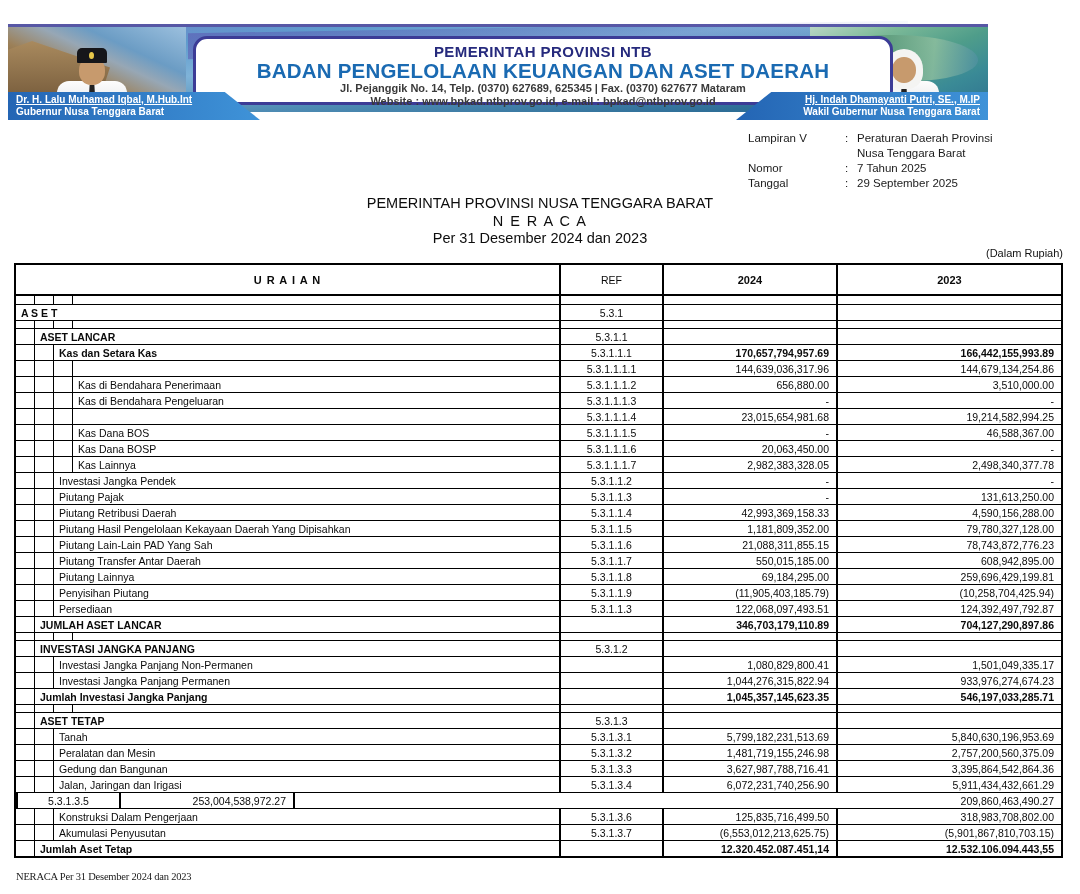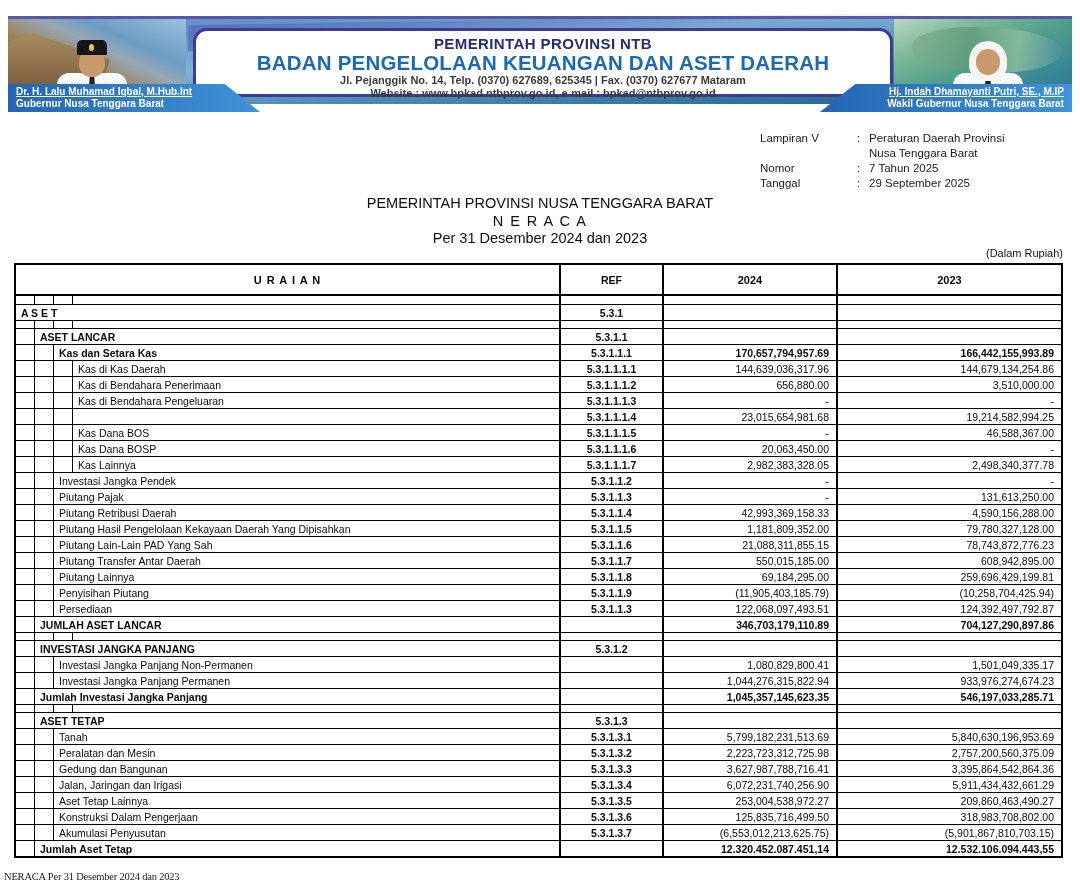--- a/index.html
+++ b/index.html
@@ -3,21 +3,21 @@
 <meta charset="utf-8">
 <style>
   * { margin:0; padding:0; box-sizing:border-box; }
   html,body { background:#e8e8e8; }
   .page {
     position:relative; width:1080px; height:894px; background:#ffffff;
     font-family:"Liberation Sans", sans-serif; color:#111; overflow:hidden;
   }
 
   
-  .banner { position:absolute; left:8px; top:16px; width:1064px; height:88px;
+  .banner { position:absolute; left:8px; top:24px; width:980px; height:88px;
     background:linear-gradient(175deg,#6f86c9 0%,#5f9bcd 18%,#7fb3d8 38%,#4f8cb4 62%,#2f6f98 85%,#2a6488 100%);
     border-top:3px solid #5757a5; }
   .banner-streak { position:absolute; left:180px; top:0; width:720px; height:26px;
     background:linear-gradient(100deg, rgba(90,70,170,0.45), rgba(120,150,220,0.05));
     transform:skewY(-1deg); }
   .photo { position:absolute; top:0; height:88px; width:178px; overflow:hidden; }
   .photo-left { left:0;
     background:linear-gradient(205deg,#9cc0de 0%,#6b9cc4 28%,#97a7b5 40%,#9c8058 58%,#7a5f3e 78%,#55412b 100%); }
   .photo-left .hut { position:absolute; left:-18px; top:14px; width:120px; height:70px;
     background:linear-gradient(180deg,#a98a5e,#6e5436); clip-path:polygon(35% 0,100% 38%,88% 100%,0 100%,0 22%); }
@@ -52,21 +52,21 @@
   .name-strip { position:absolute; bottom:-8px; width:252px; padding:2px 8px 3px 8px;
     background:linear-gradient(90deg,#2465b4,#3f93d8); color:#fff; font-weight:bold; font-size:10px; line-height:11.5px; }
   .strip-left { left:0; clip-path:polygon(0 0,86% 0,100% 100%,0 100%); text-align:left; }
   .strip-right { right:0; clip-path:polygon(14% 0,100% 0,100% 100%,0 100%); text-align:right; }
   .strip-name { text-decoration:underline; white-space:nowrap; }
   .strip-title { white-space:nowrap; }
 
   
   .lampiran { position:absolute; left:748px; top:131px; font-size:11.5px; line-height:15px; color:#1b1b1b; }
   .lamp-row { display:flex; }
-  .lamp-label { width:97px;margin-left:12px; }
+  .lamp-label { width:97px; }
   .lamp-colon { width:12px; }
   .lamp-value { width:210px; }
 
   
   .doc-title { position:absolute; left:0; top:195px; width:1080px; text-align:center;
     font-weight:normal; font-size:14.5px; line-height:17.5px; color:#0d0d0d; }
   .doc-title .t2 { letter-spacing:1.5px; }
 
   .dalam-rupiah { position:absolute; right:17px; top:247px; font-size:11px; color:#111;margin-left:40px; }
 
@@ -75,30 +75,30 @@
     border:2.5px solid #000; font-size:10.5px; color:#0a0a0a; background:#fff; }
   .t-row { display:flex; align-items:stretch; border-top:1px solid #000; height:16px; }
   .t-row:first-child { border-top:none; }
   .t-row.header { height:31px; border-bottom:2.5px solid #000; font-weight:bold; }
   .t-row.spacer { height:8px; }
   .t-row.bold .lbl, .t-row.bold .c-val { font-weight:bold; }
   .c-uraian { width:543px; display:flex; align-items:stretch; }
   .ind { width:19px; border-right:1px solid #000; }
   .lbl { flex:1; padding-left:5px; display:flex; align-items:center; white-space:nowrap; overflow:hidden; }
   .c-ref { width:105px; border-left:2px solid #000; border-right:2px solid #000;
-    display:flex; align-items:center; justify-content:center; font-weight:bold; }
+    display:flex; align-items:center; justify-content:center; font-weight:normal; }
   .c-val { display:flex; align-items:center; justify-content:flex-end; padding-right:7px; white-space:nowrap; }
   .v2024 { width:174px; border-right:2px solid #000; }
   .v2023 { flex:1; }
   .t-row.header .c-uraian { justify-content:center; align-items:center; display:flex;border-radius:10px; }
   .hdr-uraian { width:100%; text-align:center; font-size:11px; letter-spacing:1px; }
   .t-row.header .c-val { justify-content:center; padding-right:0; font-size:11px; }
 
   
-  .page-footer { position:absolute; left:4px; top:871px; font-family:"Liberation Serif", serif;
+  .page-footer { position:absolute; left:16px; top:871px; font-family:"Liberation Serif", serif;
     font-size:10.5px; color:#1a1a1a; letter-spacing:-0.2px; }
 </style>
 </head>
 <body>
 
 <div class="page">
 
   <div class="banner">
     <div class="banner-streak"></div>
 
@@ -229,21 +229,20 @@
           </div>
           <div class="c-ref">5.3.1.1.1</div>
           <div class="c-val v2024">170,657,794,957.69</div>
           <div class="c-val v2023">166,442,155,993.89</div>
         </div>
         <div class="t-row">
           <div class="c-uraian">
             <div class="ind"></div>
             <div class="ind"></div>
             <div class="ind"></div>
-            <div class="lbl">Kas di Kas Daerah</div>
           </div>
           <div class="c-ref">5.3.1.1.1.1</div>
           <div class="c-val v2024">144,639,036,317.96</div>
           <div class="c-val v2023">144,679,134,254.86</div>
         </div>
         <div class="t-row">
           <div class="c-uraian">
             <div class="ind"></div>
             <div class="ind"></div>
             <div class="ind"></div>
@@ -485,21 +484,21 @@
           <div class="c-val v2024">5,799,182,231,513.69</div>
           <div class="c-val v2023">5,840,630,196,953.69</div>
         </div>
         <div class="t-row">
           <div class="c-uraian">
             <div class="ind"></div>
             <div class="ind"></div>
             <div class="lbl">Peralatan dan Mesin</div>
           </div>
           <div class="c-ref">5.3.1.3.2</div>
-          <div class="c-val v2024">2,223,723,312,725.98</div>
+          <div class="c-val v2024">1,481,719,155,246.98</div>
           <div class="c-val v2023">2,757,200,560,375.09</div>
         </div>
         <div class="t-row">
           <div class="c-uraian">
             <div class="ind"></div>
             <div class="ind"></div>
             <div class="lbl">Gedung dan Bangunan</div>
           </div>
           <div class="c-ref">5.3.1.3.3</div>
           <div class="c-val v2024">3,627,987,788,716.41</div>
@@ -509,25 +508,20 @@
           <div class="c-uraian">
             <div class="ind"></div>
             <div class="ind"></div>
             <div class="lbl">Jalan, Jaringan dan Irigasi</div>
           </div>
           <div class="c-ref">5.3.1.3.4</div>
           <div class="c-val v2024">6,072,231,740,256.90</div>
           <div class="c-val v2023">5,911,434,432,661.29</div>
         </div>
         <div class="t-row">
-          <div class="c-uraian">
-            <div class="ind"></div>
-            <div class="ind"></div>
-            <div class="lbl">Aset Tetap Lainnya</div>
-          </div>
           <div class="c-ref">5.3.1.3.5</div>
           <div class="c-val v2024">253,004,538,972.27</div>
           <div class="c-val v2023">209,860,463,490.27</div>
         </div>
         <div class="t-row">
           <div class="c-uraian">
             <div class="ind"></div>
             <div class="ind"></div>
             <div class="lbl">Konstruksi Dalam Pengerjaan</div>
           </div>

